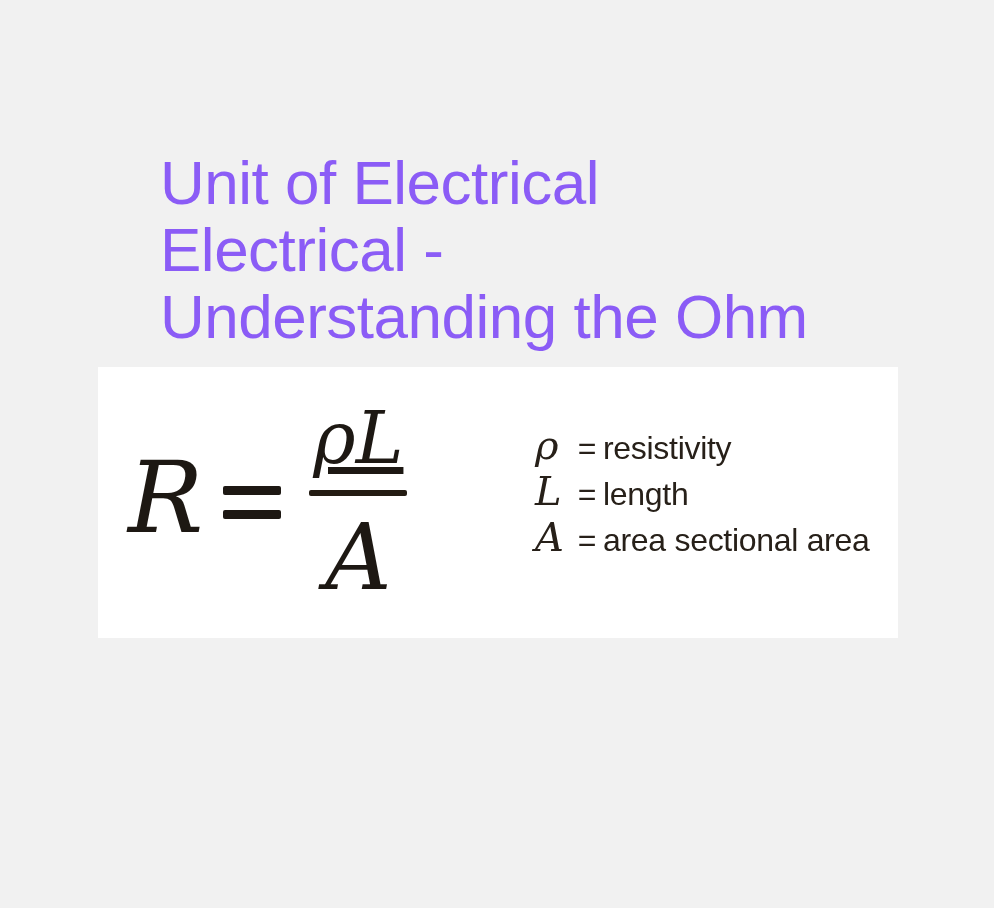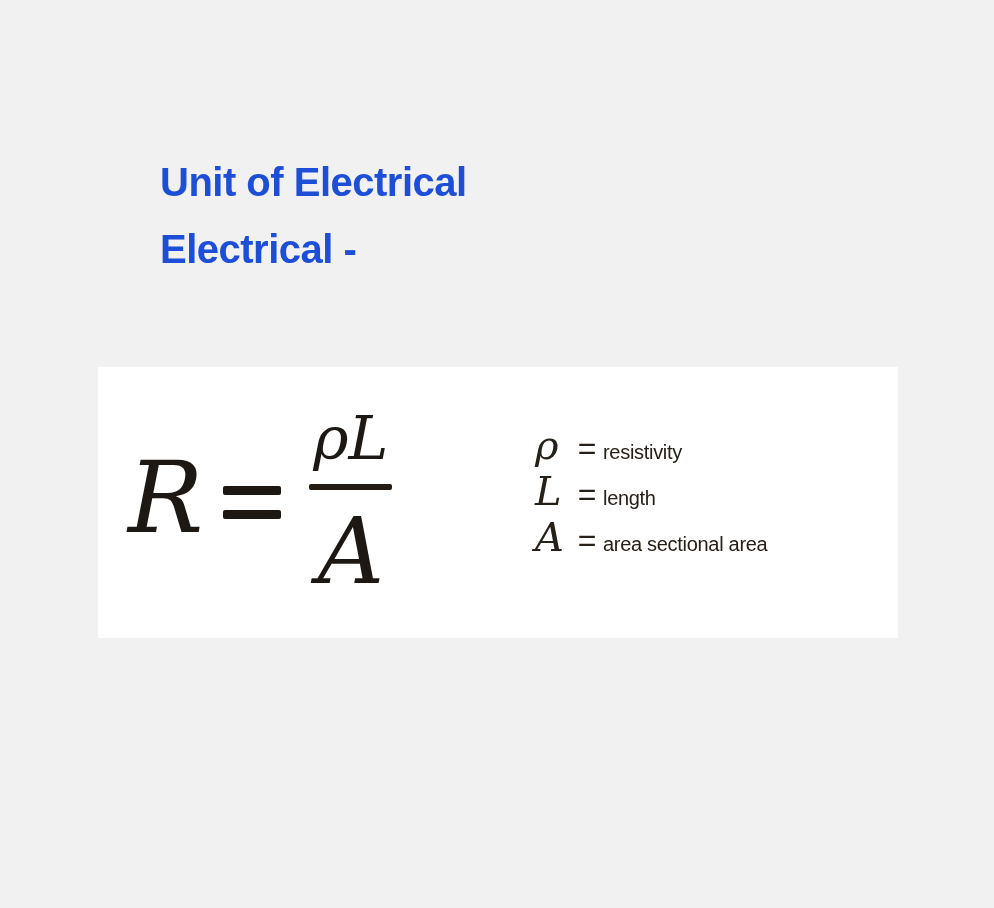--- a/index.html
+++ b/index.html
@@ -16,24 +16,24 @@
     .page {
       position: absolute;
       inset: 0;
       background: #f1f1f1;
     }
     
     .title-block {
       position: absolute;
       left: 160px;
       top: 149px;
-      color: #1d4ed8;
-      font-size: 40px;
+      color: #8b5cf6;
+      font-size: 62px;
       line-height: 67px;
-      font-weight: 700;
+      font-weight: 400;
       letter-spacing: -0.5px;
       white-space: nowrap;
     }
     
     .formula-card {
       position: absolute;
       left: 98px;
       top: 367px;
       width: 800px;
       height: 271px;
@@ -68,23 +68,24 @@
       height: 9px;
       background: #1d1813;
       border-radius: 2px;
     }
     .fraction {
       display: flex;
       flex-direction: column;
       align-items: center;
     }
     .numerator {
-      font-size: 60px;
+      font-size: 72px;
       line-height: 1;
       padding: 0 4px 16px 4px;
+      text-decoration: underline;
     }
     .frac-bar {
       align-self: stretch;
       height: 6px;
       background: #241c13;
       border-radius: 2px;
     }
     .denominator {
       font-size: 92px;
       line-height: 1;
@@ -109,33 +110,34 @@
       width: 36px;
       line-height: 1;
     }
     .legend-eq {
       font-size: 32px;
       width: 32px;
       text-align: center;
       font-weight: 400;
     }
     .legend-text {
-      font-size: 20px;
+      font-size: 32px;
       letter-spacing: -0.3px;
       white-space: nowrap;
     }
   </style>
 </head>
 <body>
 
 <div class="page">
 
   <div class="title-block">
     <div>Unit of Electrical</div>
     <div>Electrical -</div>
+    <div>Understanding the Ohm</div>
   </div>
 
   <div class="formula-card">
 
     <div class="equation">
       <span class="math eq-lhs">R</span>
       <span class="eq-equals">
         <span class="bar"></span>
         <span class="bar"></span>
       </span>

